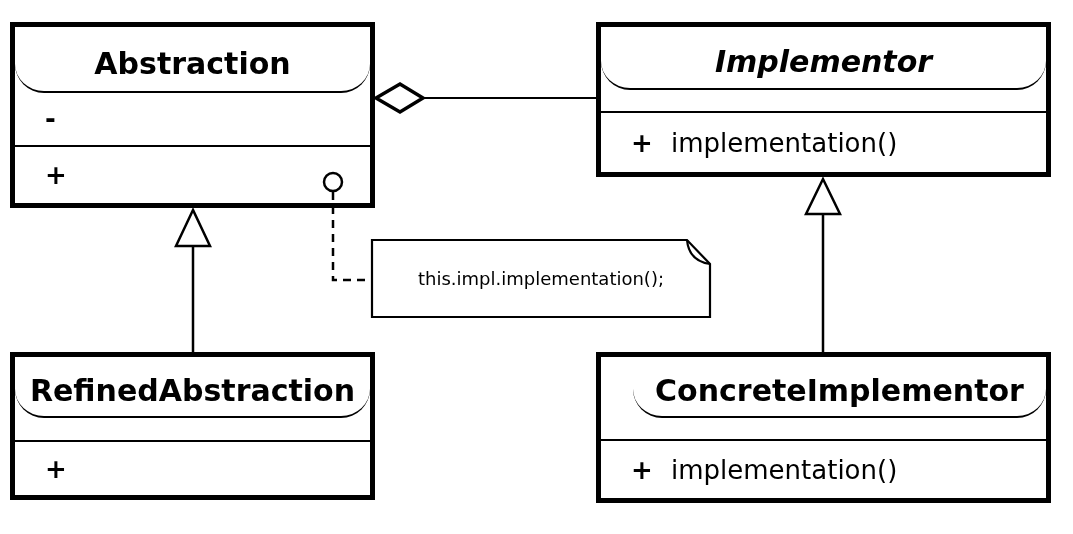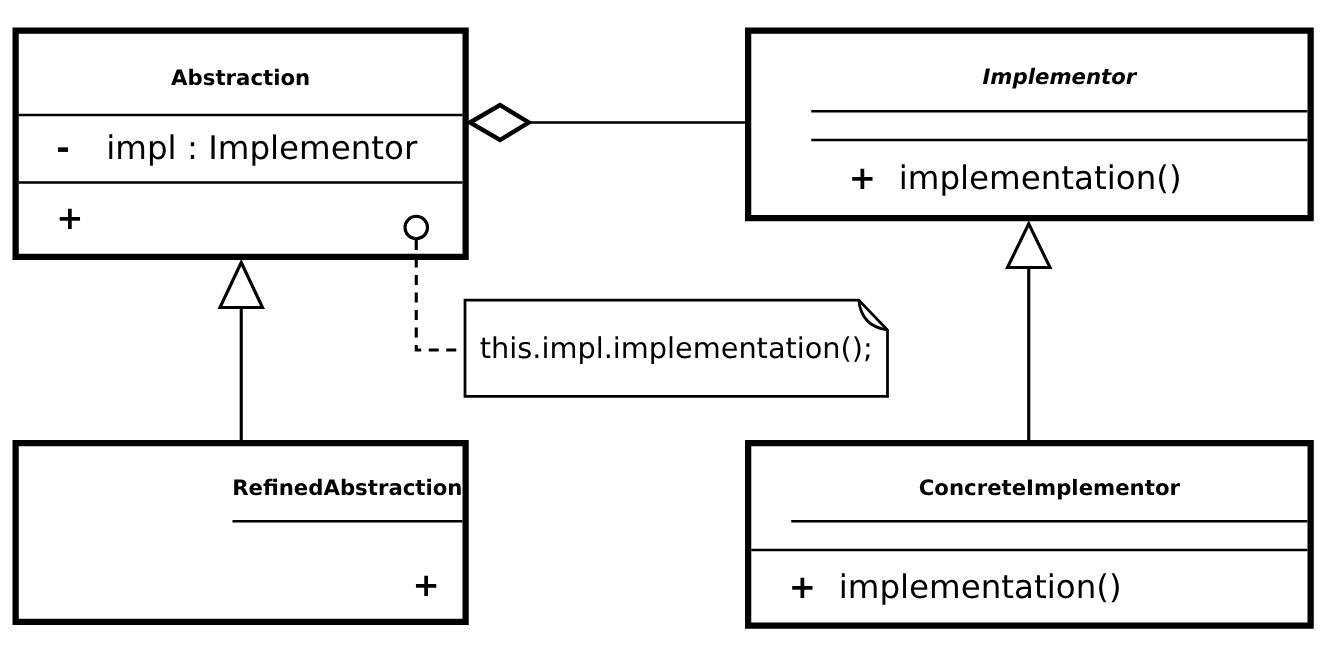--- a/index.html
+++ b/index.html
@@ -27,22 +27,23 @@
   }
   .compartment {
     box-sizing: border-box;
   }
   .c-title {
     border-bottom: 2px solid #000000;
     display: flex;
     align-items: center;
     justify-content: center;
     font-weight: bold;
-    font-size: 17px;
+    font-size: 30px;
     padding-top: 8px;
+    border-radius: 29px;
   }
   .c-title.italic { font-style: italic; }
   .c-attrs {
     border-bottom: 2px solid #000000;
     display: flex;
     align-items: center;
   }
   .c-methods {
     flex: 1;
     display: flex;
@@ -58,25 +59,25 @@
   .vis {
     font-weight: bold;
     display: inline-block;
     width: 40px;
   }
   
   .box-abstraction          { left: 10px;  top: 22px;  width: 365px; height: 186px; }
   .box-abstraction .c-title { height: 66px; }
   .box-abstraction .c-attrs { height: 54px; }
 
-  .box-implementor          { left: 596px; top: 22px;  width: 455px; height: 155px; padding-left: 48px; }
+  .box-implementor          { left: 596px; top: 22px;  width: 455px; height: 155px; }
   .box-implementor .c-title { height: 63px; }
   .box-implementor .c-attrs { height: 23px; }
 
-  .box-refined              { left: 10px;  top: 352px; width: 365px; height: 148px; align-items: flex-end; }
+  .box-refined              { left: 10px;  top: 352px; width: 365px; height: 148px; }
   .box-refined .c-title     { height: 61px; }
   .box-refined .c-attrs     { height: 24px; }
 
   .box-concrete             { left: 596px; top: 352px; width: 455px; height: 151px; }
   .box-concrete .c-title    { height: 61px; margin-left: 32px; }
   .box-concrete .c-attrs    { height: 23px; }
 
   
   .overlay {
     position: absolute;
@@ -87,35 +88,34 @@
   
   .note-text {
     position: absolute;
     left: 372px;
     top: 240px;
     width: 338px;
     height: 77px;
     display: flex;
     align-items: center;
     justify-content: center;
-    font-size: 23px;
+    font-size: 18px;
     white-space: nowrap;
   }
 </style>
 </head>
 <body>
 
 <div class="canvas">
 
   <div class="uml-class box-abstraction">
     <div class="compartment c-title">Abstraction</div>
     <div class="compartment c-attrs">
       <div class="member">
         <span class="vis">-</span>
-        <span class="member-text">impl : Implementor</span>
       </div>
     </div>
     <div class="compartment c-methods">
       <div class="member">
         <span class="vis">+</span>
       </div>
     </div>
   </div>
 
   <div class="uml-class box-implementor">

